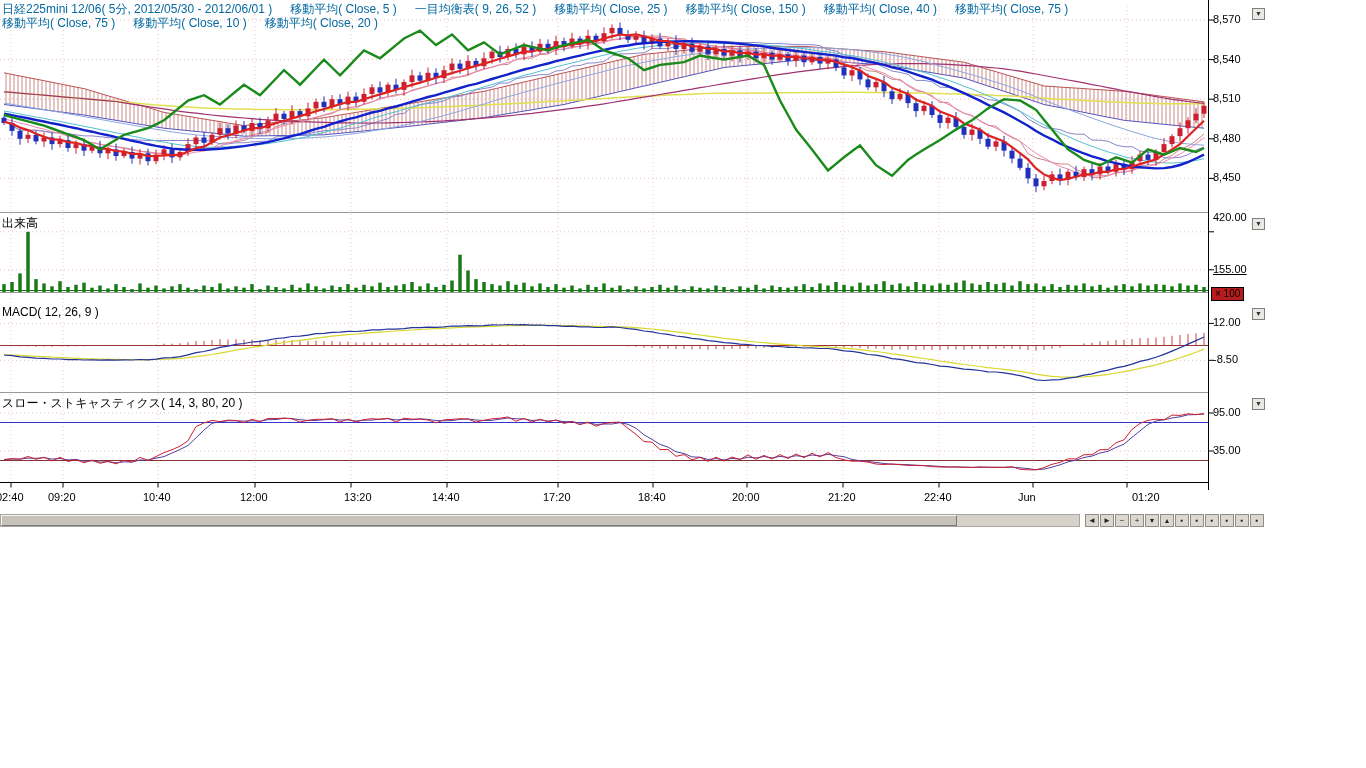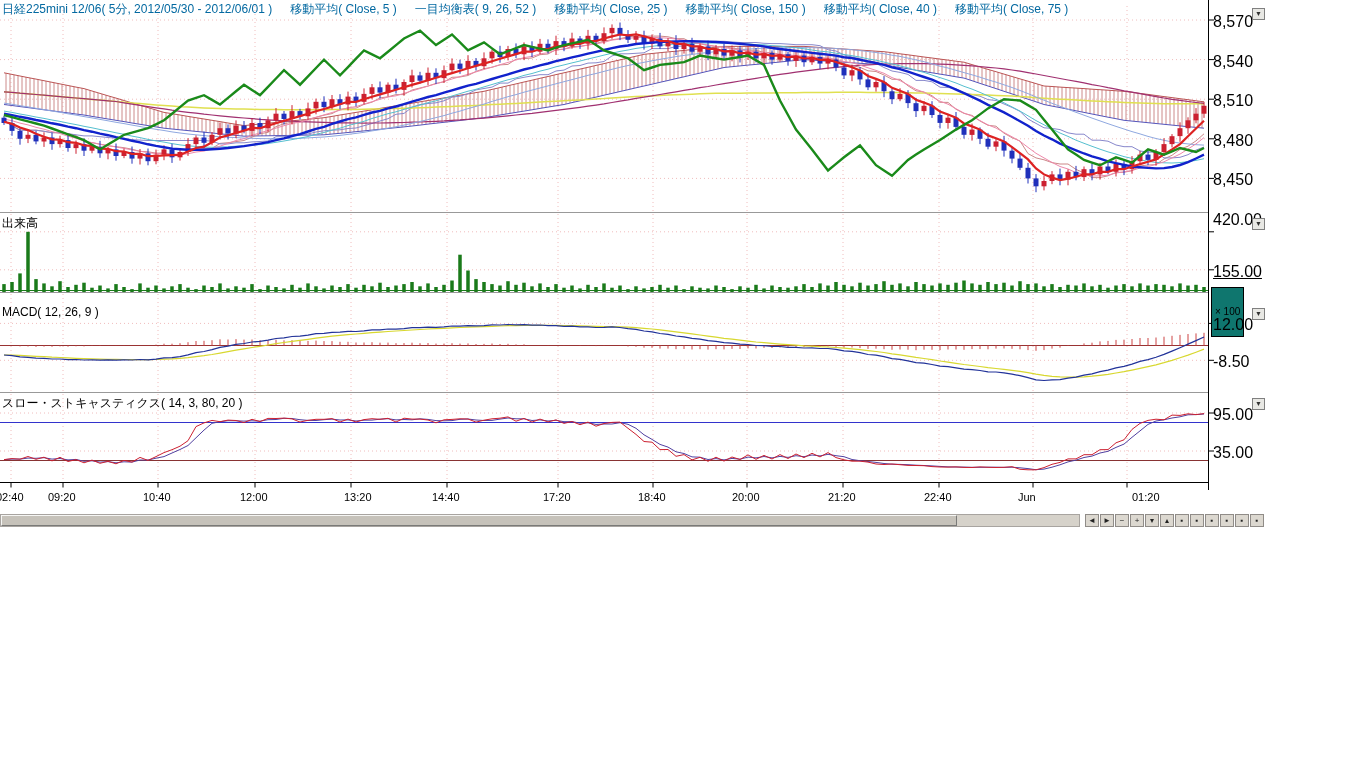--- a/index.html
+++ b/index.html
@@ -5,25 +5,25 @@
   *{margin:0;padding:0;box-sizing:border-box}
   html,body{background:#fff}
   body{font-family:"Liberation Sans","DejaVu Sans",sans-serif;color:#000}
   #app{position:relative;width:1366px;height:768px;background:#fff;overflow:hidden}
   #chart{position:absolute;left:0;top:0}
   .hdr{position:absolute;left:2px;white-space:nowrap;font-size:12px;color:#0369a1;z-index:5}
   .hdr span{margin-right:18px}
   #header-row1{top:1px}
   #header-row2{top:15px}
   .pane-title{position:absolute;left:2px;font-size:12px;color:#000;z-index:5;background:transparent}
-  .ylab{position:absolute;left:0;font-size:16px;color:#000;white-space:nowrap}
+  .ylab{position:absolute;left:0;font-size:11px;color:#000;white-space:nowrap}
   #right-axis{position:absolute;left:1213px;top:0;width:60px;height:500px}
   #time-axis{position:absolute;left:0;top:491px;width:1208px;height:14px}
   .tlab{position:absolute;top:0;font-size:11px;color:#000;white-space:nowrap}
-  #x100-badge{position:absolute;left:1211px;top:287px;border:1px solid #000;font-size:10px;line-height:12px;padding:18px 3px;background:#0f766e}
+  #x100-badge{position:absolute;left:1211px;top:287px;border:1px solid #000;font-size:10px;line-height:12px;padding:0 3px;background:#b91c1c}
   .pane-btn{position:absolute;left:1252px;width:13px;height:12px;border:1px solid #808080;background:#e8e8e4;font-size:7px;line-height:10px;text-align:center;color:#333;cursor:pointer;z-index:6}
   #scrollbar{position:absolute;left:0;top:514px;width:1080px;height:13px;background:#d6d2ca;border:1px solid #a8a4a0}
   #scroll-thumb{position:absolute;left:0;top:0;width:956px;height:11px;background:#c6c2ba;border:1px solid;border-color:#f6f6f4 #7a7a78 #7a7a78 #f6f6f4}
   #toolbar{position:absolute;left:1085px;top:514px;height:13px;display:flex}
   .tb-btn{width:14px;height:13px;border:1px solid #908c88;background:#dcd8d0;font-size:8px;line-height:11px;text-align:center;color:#222;margin-right:1px;cursor:pointer}
 </style>
 </head>
 <body>
 
 <div id="app">
@@ -728,20 +728,21 @@
         <line x1="1208" y1="178.4" x2="1214" y2="178.4" stroke="#000000" stroke-width="1"></line>
         <line x1="1208" y1="231.8" x2="1214" y2="231.8" stroke="#000000" stroke-width="1"></line>
         <line x1="1208" y1="269.8" x2="1214" y2="269.8" stroke="#000000" stroke-width="1"></line>
         <line x1="1208" y1="323.4" x2="1214" y2="323.4" stroke="#000000" stroke-width="1"></line>
         <line x1="1208" y1="360.3" x2="1214" y2="360.3" stroke="#000000" stroke-width="1"></line>
         <line x1="1208" y1="413.0" x2="1214" y2="413.0" stroke="#000000" stroke-width="1"></line>
         <line x1="1208" y1="451.0" x2="1214" y2="451.0" stroke="#000000" stroke-width="1"></line>
       </g>
     </svg>
   <div id="header-row1" class="hdr"><span>日経225mini 12/06( 5分, 2012/05/30 - 2012/06/01 )</span><span>移動平均( Close, 5 )</span><span>一目均衡表( 9, 26, 52 )</span><span>移動平均( Close, 25 )</span><span>移動平均( Close, 150 )</span><span>移動平均( Close, 40 )</span><span>移動平均( Close, 75 )</span></div>
+  <div id="header-row2" class="hdr"><span>移動平均( Close, 75 )</span><span>移動平均( Close, 10 )</span><span>移動平均( Close, 20 )</span></div>
   <div class="pane-title" style="top:215px">出来高</div>
   <div class="pane-title" style="top:305px">MACD( 12, 26, 9 )</div>
   <div class="pane-title" style="top:395px">スロー・ストキャスティクス( 14, 3, 80, 20 )</div>
   <div id="x100-badge">× 100</div>
   <div id="right-axis">
       <div class="ylab" style="top: 13px;">8,570</div>
       <div class="ylab" style="top: 52.6px;">8,540</div>
       <div class="ylab" style="top: 92.2px;">8,510</div>
       <div class="ylab" style="top: 131.8px;">8,480</div>
       <div class="ylab" style="top: 171.4px;">8,450</div>

